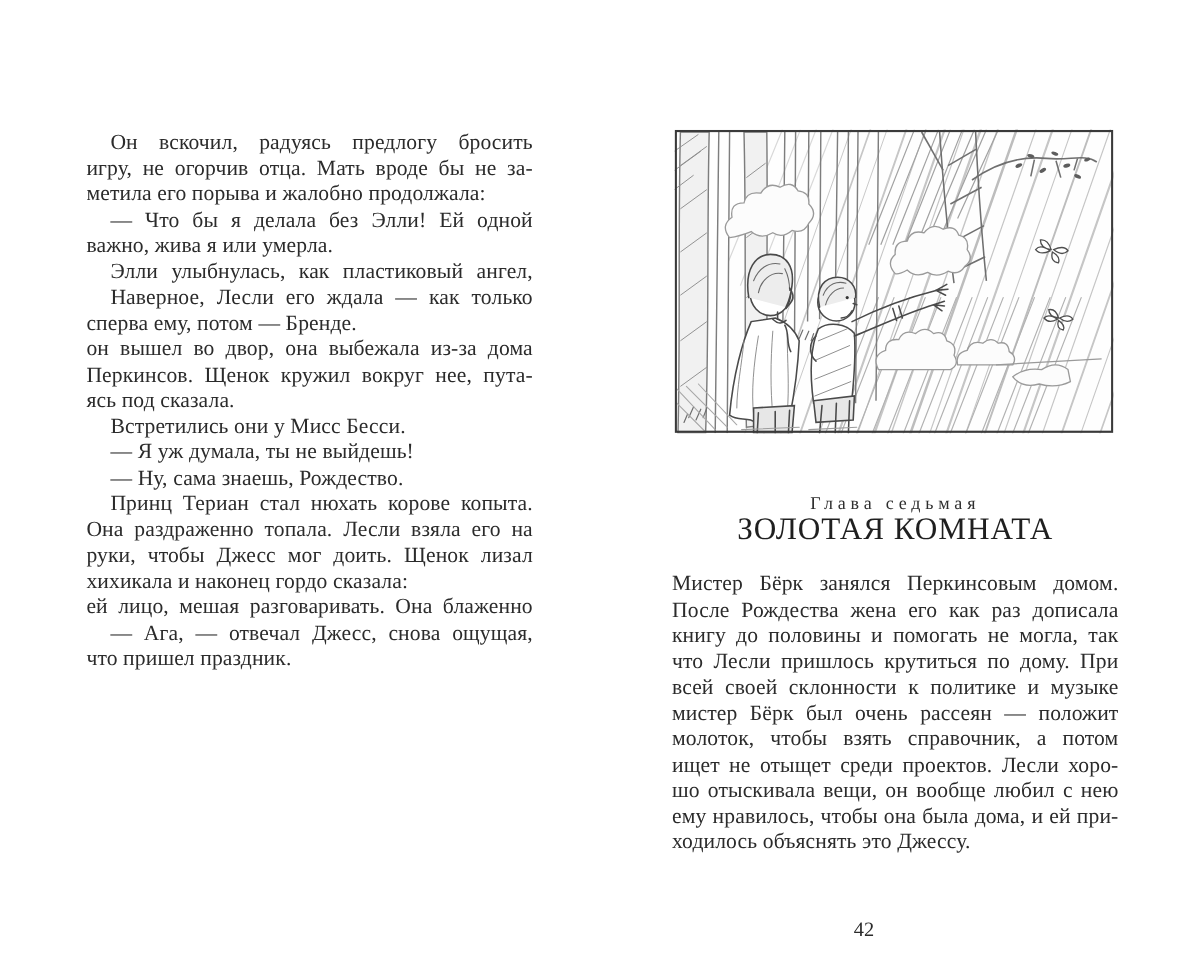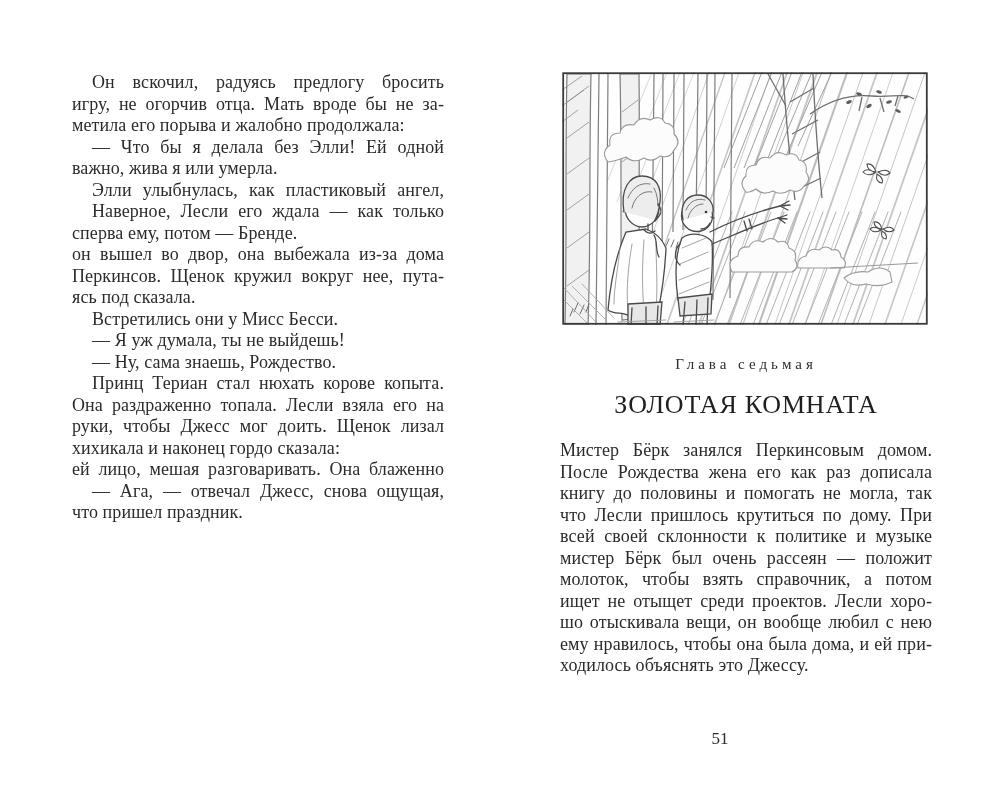--- a/index.html
+++ b/index.html
@@ -4,21 +4,21 @@
 <style>
   html,body{margin:0;padding:0;}
   body{
     width:1000px;height:794px;
     background:#ffffff;
     font-family:"Liberation Serif","DejaVu Serif",serif;
     color:#2b2b2b;
     position:relative;
     overflow:hidden;
   }
-  .page-spread{position:absolute;inset:0;}
+  .page-spread{position:absolute;inset:0;margin-top:36px;}
   
   .text-col{
     position:absolute;
     width:372px;
     font-size:18px;
     line-height:21.5px;
     letter-spacing:0.1px;
     color:#2b2b2b;
   }
   .left-col{left:72px;top:72px;}
@@ -31,21 +31,21 @@
   }
   .line-last{text-align-last:left;}
   .line-indent{padding-left:20px;}
   
   .illustration-box{
     position:absolute;left:562px;top:72px;width:366px;height:253px;
   }
   .illustration-box svg{display:block;width:100%;height:100%;}
   
   .chapter-label{
-    position:absolute;left:560px;top:356px;width:372px;
+    position:absolute;left:560px;top:376px;width:372px;
     text-align:center;font-size:15px;letter-spacing:4px;color:#2e2e2e;
   }
   .chapter-title{
     position:absolute;left:560px;top:390px;width:372px;
     text-align:center;font-size:26px;letter-spacing:0.8px;color:#1f1f1f;
   }
   
   .page-number{
     position:absolute;left:560px;top:729px;width:320px;
     text-align:center;font-size:17px;color:#2b2b2b;
@@ -256,15 +256,15 @@
       <div class="line">что Лесли пришлось крутиться по дому. При</div>
       <div class="line">всей своей склонности к политике и музыке</div>
       <div class="line">мистер Бёрк был очень рассеян — положит</div>
       <div class="line">молоток, чтобы взять справочник, а потом</div>
       <div class="line">ищет не отыщет среди проектов. Лесли хоро-</div>
       <div class="line">шо отыскивала вещи, он вообще любил с нею</div>
       <div class="line">ему нравилось, чтобы она была дома, и ей при-</div>
       <div class="line line-last">ходилось объяснять это Джессу.</div>
     </div>
 
-  <div class="page-number">51</div>
+  <div class="page-number">42</div>
 
 </div>
 
 </body></html>

